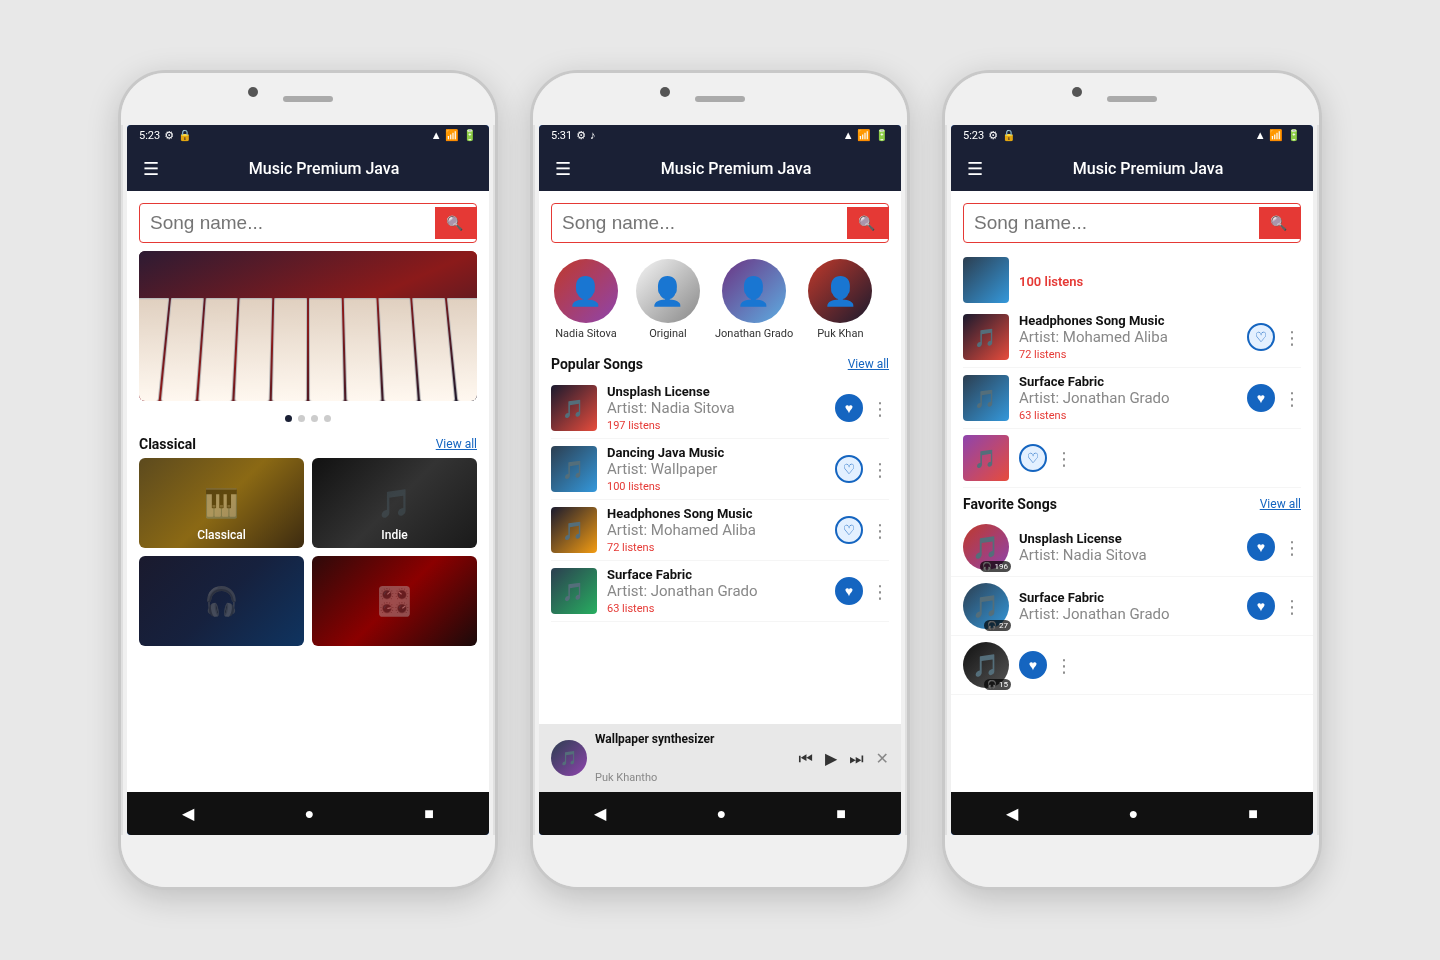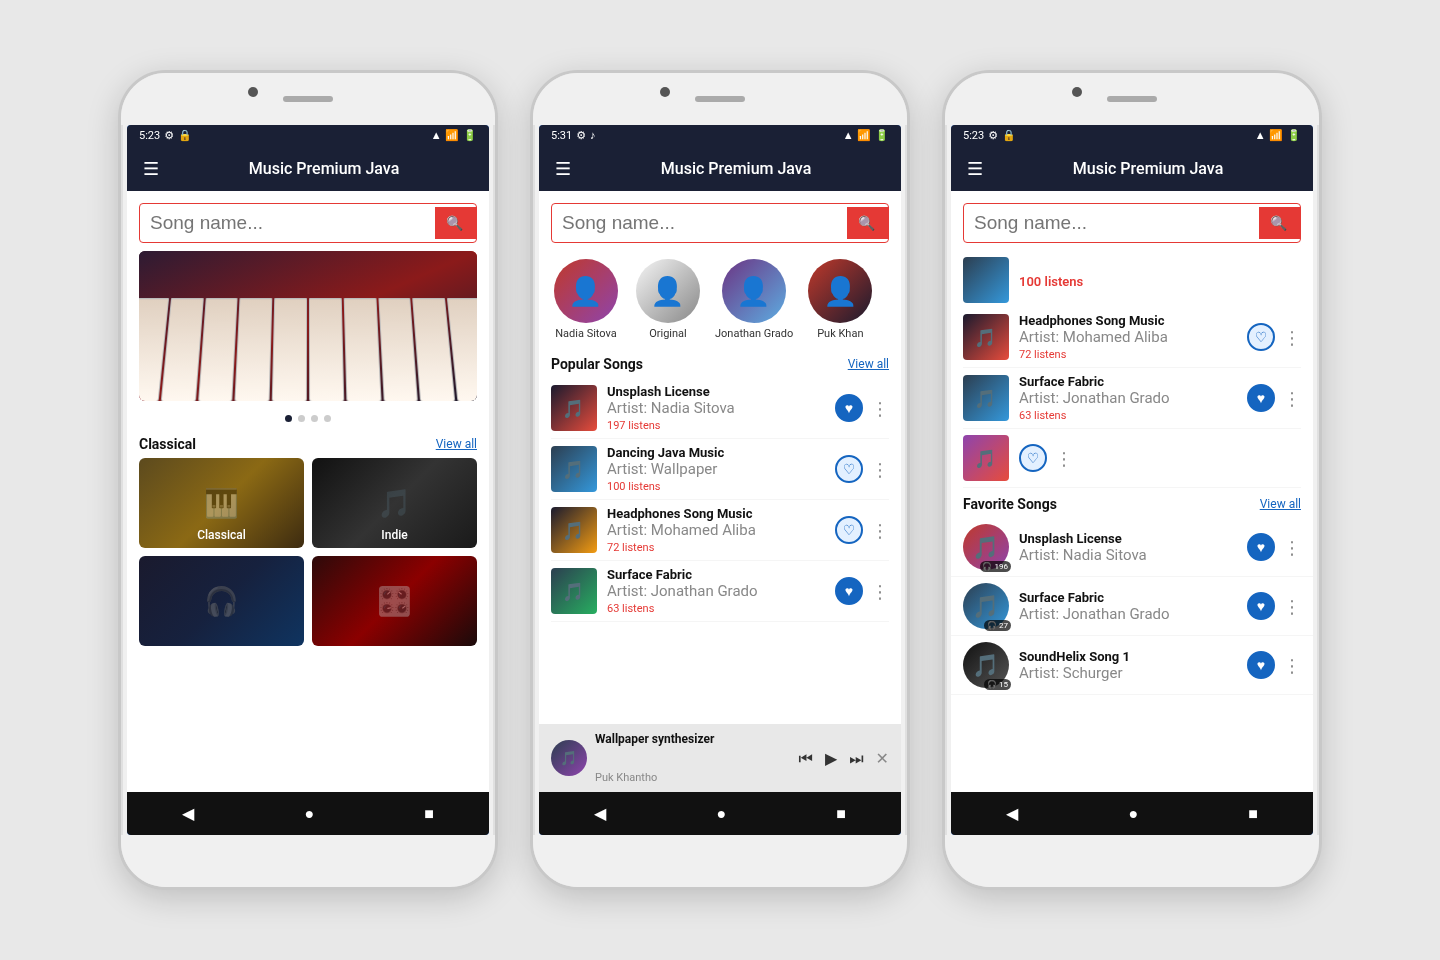--- a/index.html
+++ b/index.html
@@ -776,24 +776,20 @@
       </div>
 
       <div class="fav-song-item">
         <div class="fav-avatar fa3">
           <span style="font-size:22px">🎵</span>
           <span class="fav-count">
             <span>🎧</span>
               <span>15</span>
           </span>
         </div>
-        <div class="song-info">
-          <div class="song-name">SoundHelix Song 1</div>
-          <div class="song-artist">Artist: Schurger</div>
-        </div>
         <div class="song-actions">
           <div class="heart-btn filled">♥</div>
           <span class="more-btn">⋮</span>
         </div>
       </div>
     </div>
 
     <div class="bottom-nav">
       <span class="nav-icon">◀</span>
       <span class="nav-icon">●</span>

